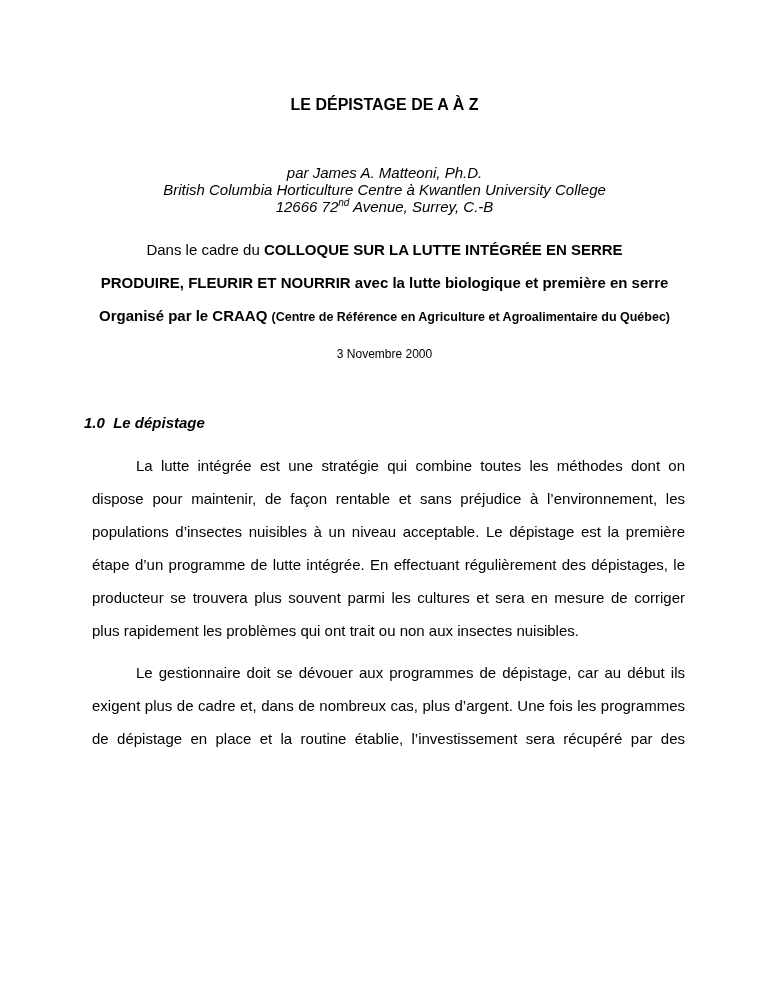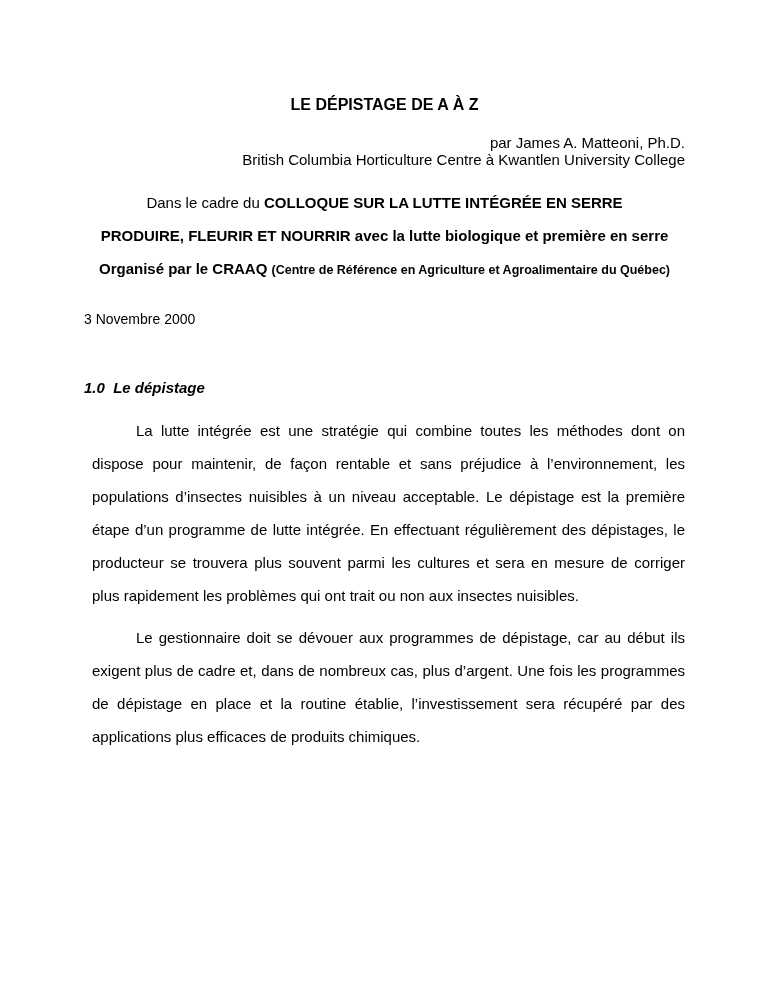--- a/index.html
+++ b/index.html
@@ -21,24 +21,25 @@
   }
   .doc-title {
     margin: 0;
     text-align: center;
     font-size: 16px;
     line-height: 22px;
     font-weight: bold;
     white-space: pre-wrap;
   }
   .author-block {
-    margin-top: 18px;
-    text-align: right;
+    margin-top: 48px;
+    text-align: center;
     font-size: 15px;
     line-height: 17px;
+    font-style: italic;
   }
   .author-line {
     white-space: pre-wrap;
   }
   .author-line sup {
     font-size: 10px;
     line-height: 0;
   }
   .event-block {
     margin-top: 18px;
@@ -48,22 +49,23 @@
   }
   .event-line {
     white-space: pre-wrap;
   }
   .bold { font-weight: bold; }
   .event-paren {
     font-weight: bold;
     font-size: 12.5px;
   }
   .doc-date {
-    margin-top: 16px;
-    font-size: 14px;
+    margin-top: 4px;
+    text-align: center;
+    font-size: 12px;
     line-height: 33px;
     white-space: pre-wrap;
   }
   .section-heading {
     margin: 42px 0 0 0;
     font-size: 15px;
     line-height: 20px;
     font-weight: bold;
     white-space: pre-wrap;
     font-style: italic;
@@ -82,20 +84,21 @@
 </head>
 <body>
 
 <div class="page">
 
   <h1 class="doc-title">LE DÉPISTAGE DE A À Z</h1>
 
   <div class="author-block">
     <div class="author-line">par James A. Matteoni, Ph.D.</div>
     <div class="author-line">British Columbia Horticulture Centre à Kwantlen University College</div>
+    <div class="author-line"><span>12666 72</span><sup>nd</sup><span> Avenue, Surrey, C.-B</span></div>
   </div>
 
   <div class="event-block">
     <div class="event-line"><span>Dans le cadre du </span><span class="bold">COLLOQUE SUR LA LUTTE INTÉGRÉE EN SERRE</span></div>
     <div class="event-line bold">PRODUIRE, FLEURIR ET NOURRIR avec la lutte biologique et première en serre</div>
     <div class="event-line"><span class="bold">Organisé par le CRAAQ </span><span class="event-paren">(Centre de Référence en Agriculture et Agroalimentaire du Québec)</span></div>
   </div>
 
   <div class="doc-date">3 Novembre 2000</div>
 

